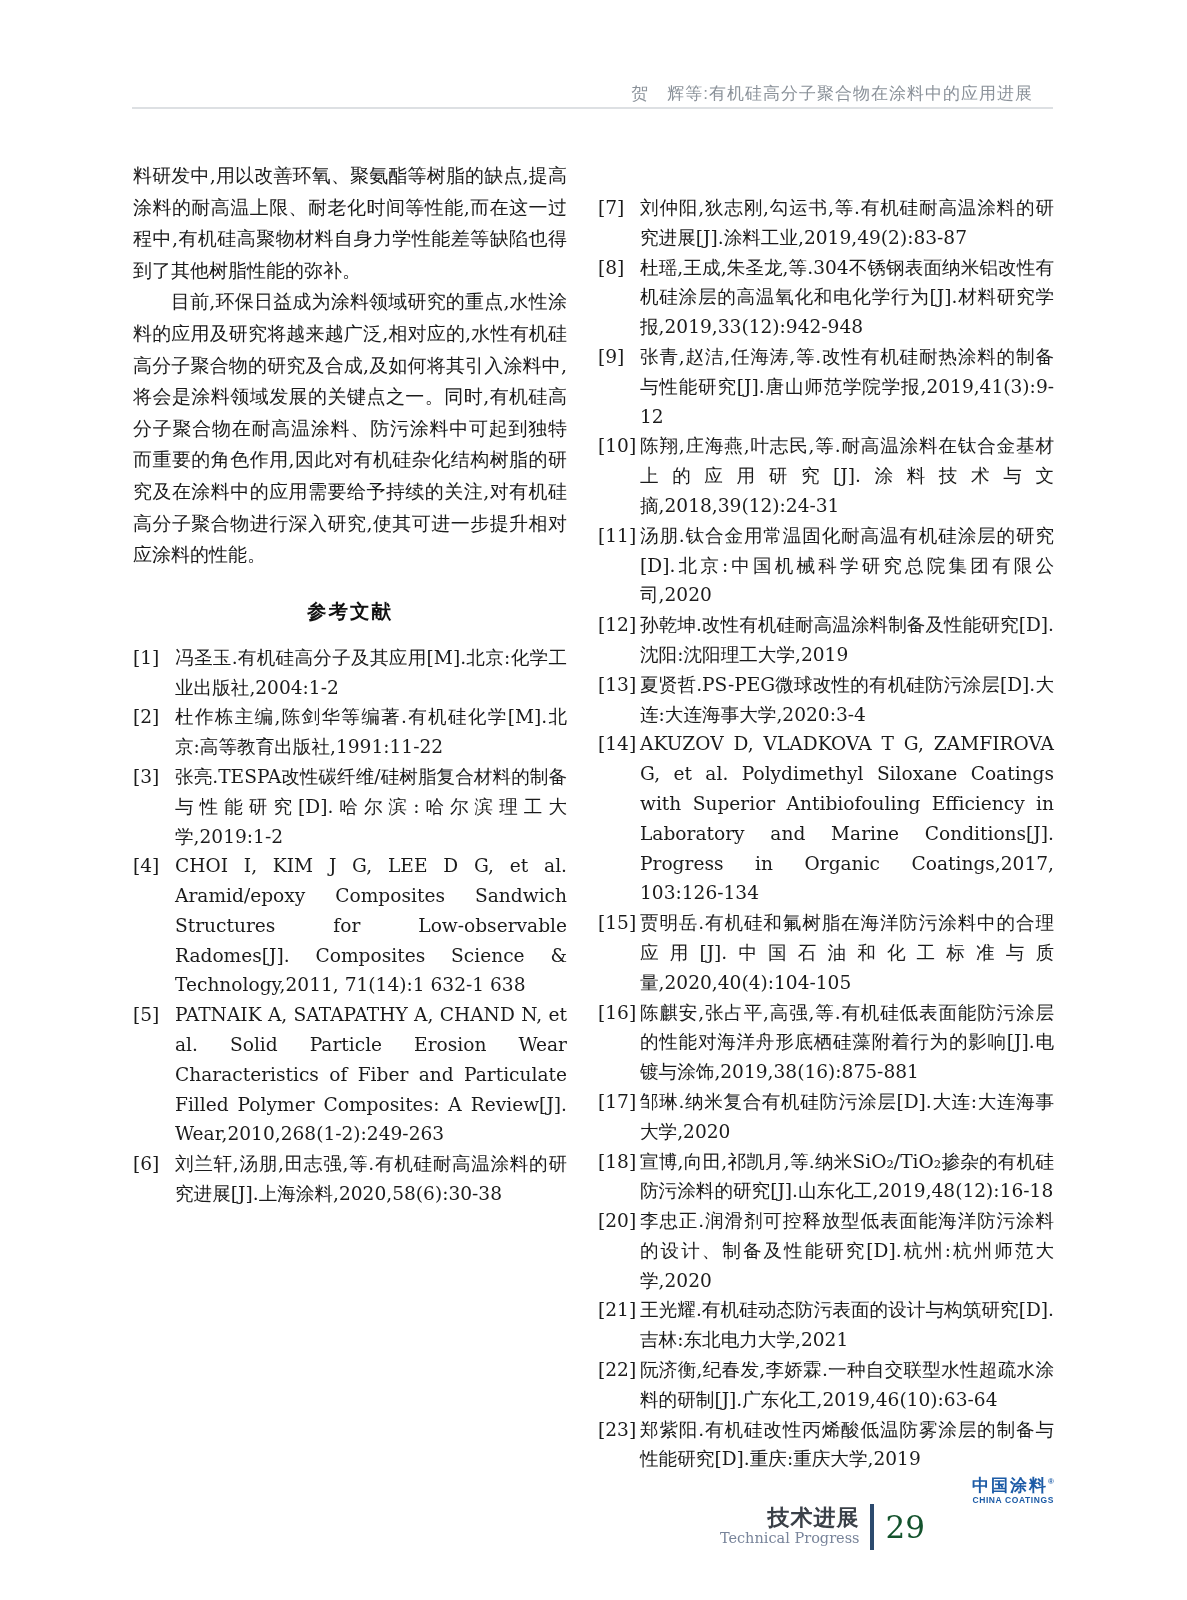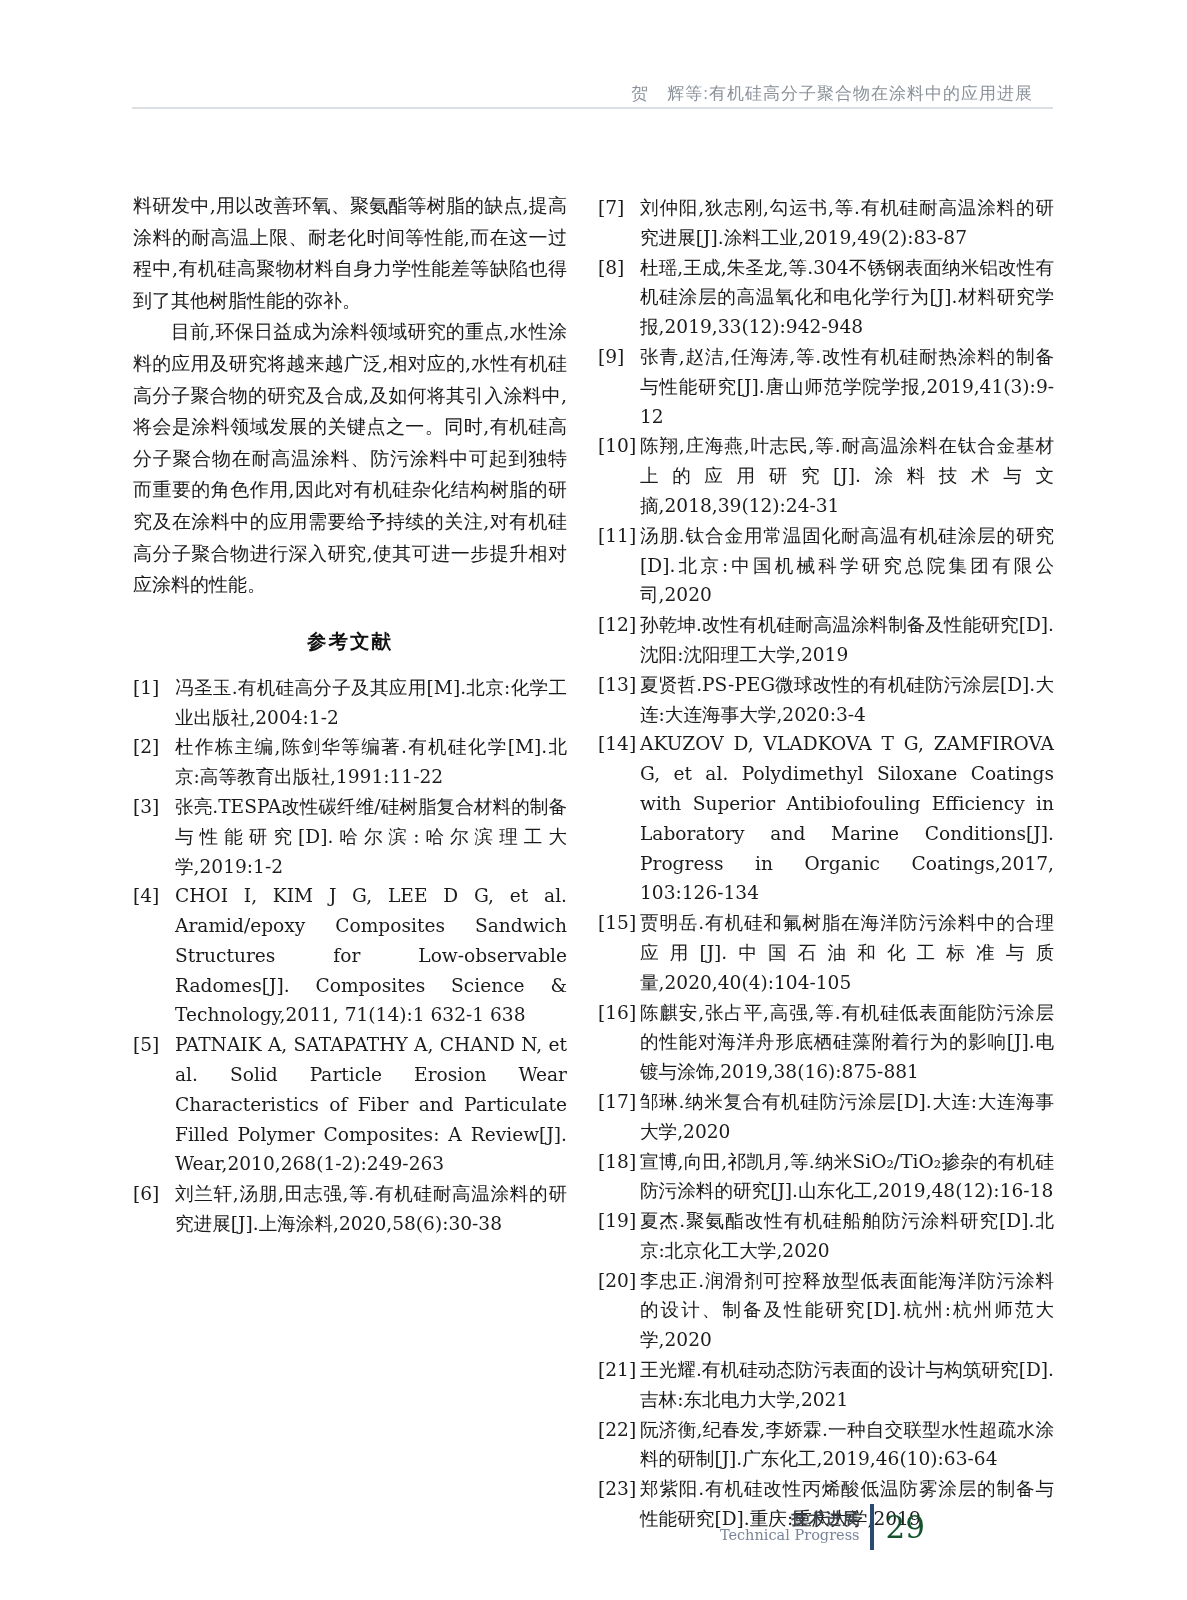--- a/index.html
+++ b/index.html
@@ -3,42 +3,42 @@
 <meta charset="utf-8">
 <style>
   html,body{margin:0;padding:0;background:#ffffff;}
   .page{position:relative;width:1065px;height:1600px;background:#ffffff;overflow:hidden;
         font-family:"DejaVu Serif","Liberation Serif",serif;color:#1b1b1b;}
 
   .running-head{position:absolute;top:82px;left:133px;width:900px;text-align:right;
         font-family:"Liberation Sans","DejaVu Sans",sans-serif;font-size:17px;color:#8a9199;letter-spacing:1px;}
   .head-rule{position:absolute;top:107px;left:132px;width:921px;height:2px;background:#dde0e3;}
 
-  .col-left{position:absolute;left:133px;top:190px;width:434px;}
+  .col-left{position:absolute;left:133px;top:160px;width:434px;}
   .col-right{position:absolute;left:598px;top:193px;width:456px;}
 
   .body-p{margin:0;font-size:19px;line-height:31.6px;text-align:justify;}
   .indent{text-indent:2em;}
 
   .refs-heading{margin:27px 0 18px;text-align:center;font-size:19.5px;font-weight:bold;color:#111;letter-spacing:2px;}
 
   .ref{display:flex;font-size:18.6px;line-height:29.8px;}
   .ref-num{flex:0 0 42px;}
   .ref-text{flex:1;text-align:justify;}
 
   .logo{margin-top:2px;text-align:right;line-height:1.15;}
   .logo-cn{font-family:"Liberation Sans","DejaVu Sans",sans-serif;font-weight:bold;font-size:17px;
         color:#1c5ba6;letter-spacing:2px;}
   .logo-mark{font-size:8px;vertical-align:super;letter-spacing:0;}
   .logo-en{font-family:"Liberation Sans","DejaVu Sans",sans-serif;font-weight:bold;font-size:8.5px;
         color:#1c5ba6;letter-spacing:0.6px;}
 
   .footer{position:absolute;right:140px;bottom:50px;display:flex;align-items:center;}
   .footer-labels{text-align:right;margin-right:10px;}
-  .footer-cn{font-family:"Liberation Sans","DejaVu Sans",sans-serif;font-weight:bold;font-size:16px;
+  .footer-cn{font-family:"Liberation Sans","DejaVu Sans",sans-serif;font-weight:bold;font-size:22px;
         color:#3a4048;letter-spacing:1px;line-height:1.1;}
   .footer-en{font-family:"DejaVu Serif","Liberation Serif",serif;font-size:14.5px;color:#78849a;line-height:1.2;}
   .footer-bar{width:4px;height:46px;background:#2c4a6e;margin-right:12px;}
   .footer-page{font-family:"DejaVu Serif","Liberation Serif",serif;font-size:31px;color:#14532d;}
 </style>
 </head>
 <body>
 
 <div class="page">
 
@@ -121,40 +121,40 @@
         </div>
         <div class="ref">
           <span class="ref-num">[17]</span>
           <span class="ref-text">邹琳.纳米复合有机硅防污涂层[D].大连:大连海事大学,2020</span>
         </div>
         <div class="ref">
           <span class="ref-num">[18]</span>
           <span class="ref-text">宣博,向田,祁凯月,等.纳米SiO₂/TiO₂掺杂的有机硅防污涂料的研究[J].山东化工,2019,48(12):16-18</span>
         </div>
         <div class="ref">
-          <span class="ref-num">[19]</span>
-          <span class="ref-text">夏杰.聚氨酯改性有机硅船舶防污涂料研究[D].北京:北京化工大学,2020</span>
-        </div>
-        <div class="ref">
           <span class="ref-num">[20]</span>
           <span class="ref-text">李忠正.润滑剂可控释放型低表面能海洋防污涂料的设计、制备及性能研究[D].杭州:杭州师范大学,2020</span>
         </div>
         <div class="ref">
           <span class="ref-num">[21]</span>
           <span class="ref-text">王光耀.有机硅动态防污表面的设计与构筑研究[D].吉林:东北电力大学,2021</span>
         </div>
         <div class="ref">
           <span class="ref-num">[22]</span>
           <span class="ref-text">阮济衡,纪春发,李娇霖.一种自交联型水性超疏水涂料的研制[J].广东化工,2019,46(10):63-64</span>
         </div>
         <div class="ref">
           <span class="ref-num">[23]</span>
           <span class="ref-text">郑紫阳.有机硅改性丙烯酸低温防雾涂层的制备与性能研究[D].重庆:重庆大学,2019</span>
         </div>
       </div>
+    <div class="logo">
+      <div class="logo-cn"><span>中国涂料</span><span class="logo-mark">®</span></div>
+      <div class="logo-en">CHINA COATINGS</div>
+    </div>
   </div>
 
   <div class="footer">
     <div class="footer-labels">
       <div class="footer-cn">技术进展</div>
       <div class="footer-en">Technical Progress</div>
     </div>
     <div class="footer-bar"></div>
     <div class="footer-page">29</div>
   </div>

